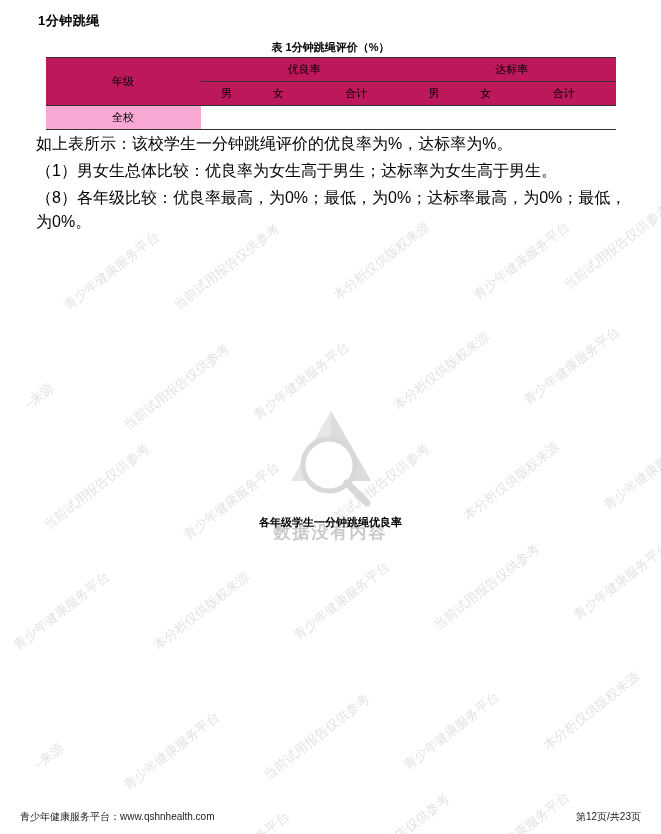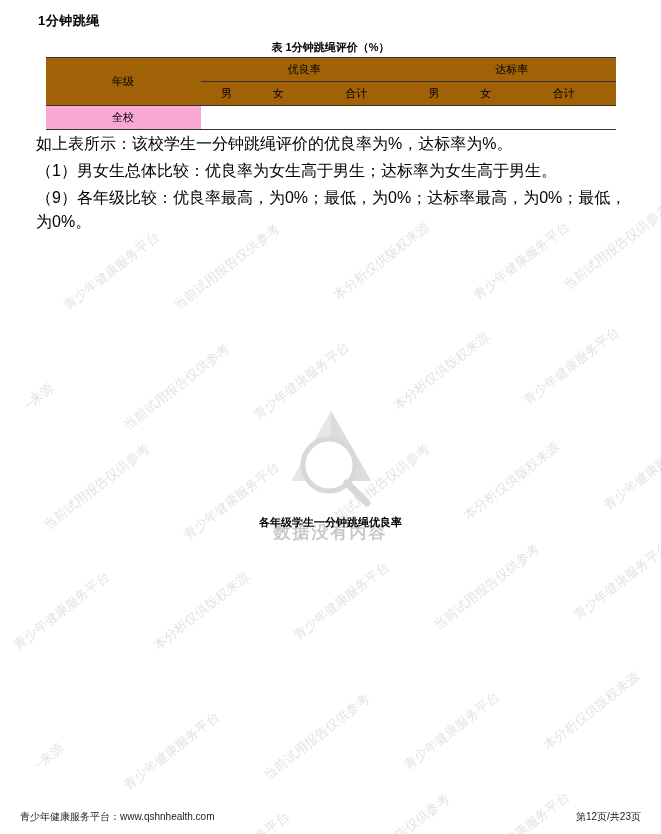--- a/index.html
+++ b/index.html
@@ -46,21 +46,21 @@
     font-weight: normal;
     padding: 4px 0;
   }
   .tbl-top-border { border-top: 1.5px solid #333 !important; }
   .tbl-bot-border { border-bottom: 1.5px solid #333 !important; }
   .tbl-thin-bot { border-bottom: 1px solid #333 !important; }
   .grade-cell {
     background: #f9a8d4;
   }
   .hdr-row td {
-    background: #a16207;
+    background: #be185d;
   }
   .note {
     color: #ff0000;
     font-size: 10.5px;
     margin: 7px 0 4px 6px;
   }
   .para {
     font-size: 16px;
     line-height: 1.55;
     margin: 2px 0 0 6px;
@@ -200,21 +200,21 @@
         <td class="tbl-bot-border">&nbsp;</td>
         <td class="tbl-bot-border">&nbsp;</td>
         <td class="tbl-bot-border">&nbsp;</td>
       </tr>
     </tbody>
       </table>
 
 
     <div class="para">如上表所示：该校学生一分钟跳绳评价的优良率为%，达标率为%。</div>
     <div class="para">（1）男女生总体比较：优良率为女生高于男生；达标率为女生高于男生。</div>
-    <div class="para">（9）各年级比较：优良率最高，为0%；最低，为0%；达标率最高，为0%；最低，为0%。</div>
+    <div class="para">（8）各年级比较：优良率最高，为0%；最低，为0%；达标率最高，为0%；最低，为0%。</div>
 
     <div class="chart-area">
       <div class="placeholder">
         <div class="ph-icon">
           <svg width="112" height="112" viewBox="0 0 112 112" xmlns="http://www.w3.org/2000/svg">
             <path d="M56 8 L96 78 L16 78 Z" fill="#e6e6e6"></path>
             <path d="M56 8 L96 78 L56 78 Z" fill="#dcdcdc"></path>
             <circle cx="54" cy="62" r="26" fill="#ffffff" stroke="#d8d8d8" stroke-width="5"></circle>
             <line x1="72" y1="80" x2="92" y2="100" stroke="#d8d8d8" stroke-width="7" stroke-linecap="round"></line>
           </svg>

